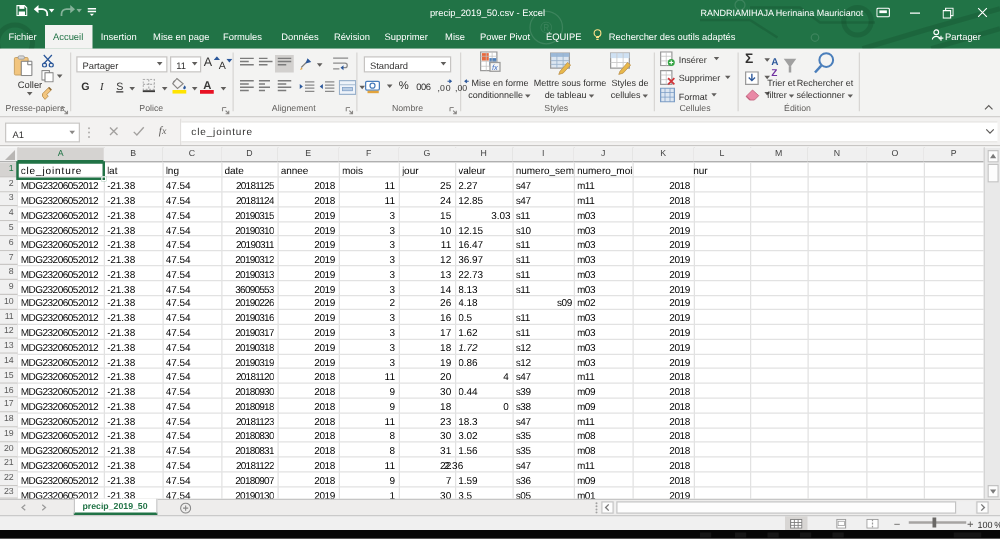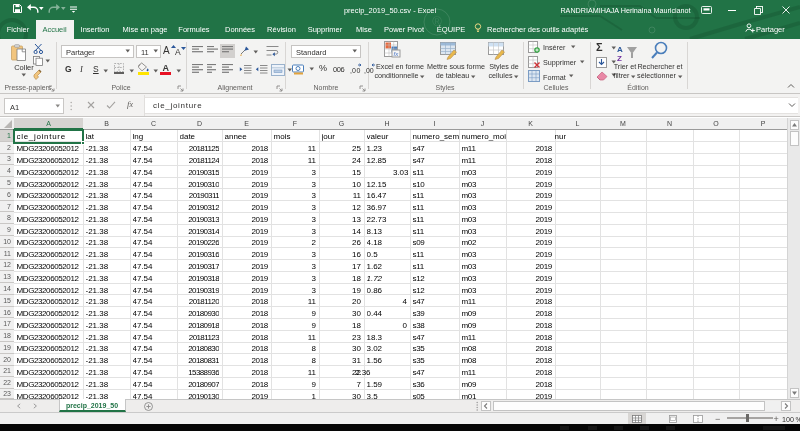--- a/index.html
+++ b/index.html
@@ -368,21 +368,21 @@
 <div class="abs" style="left:384px;top:41px;width:32px;height:19px;">
       <svg style="display:block" width="32" height="19">
         <rect x="0.5" y="0.5" width="13" height="15" fill="#fff" stroke="#9a9a9a"></rect>
         <rect x="1.5" y="1.5" width="5.5" height="6" fill="#e8683c"></rect>
         <rect x="7.5" y="5.5" width="5.5" height="6" fill="#4a7ebb"></rect>
         <path d="M0.5 4 h13 M0.5 8 h13 M0.5 12 h13 M5 0.5 v15 M9.7 0.5 v15" stroke="#c0c0c0" stroke-width="0.6"></path>
         <rect x="8" y="9" width="8" height="7" fill="#f5f5f5" stroke="#9a9a9a"></rect>
         <text x="9.5" y="15" font-size="6" fill="#4472c4" font-style="italic">fx</text>
       </svg>
     </div>
-<div class="abs" style="left:355px;top:61.5px;width:90px;text-align:center;font-size:7.2px;color:#323130;">Excel en forme</div>
+<div class="abs" style="left:355px;top:61.5px;width:90px;text-align:center;font-size:7.2px;color:#323130;">Mise en forme</div>
 <div class="abs" style="left:355px;top:71px;width:90px;text-align:center;font-size:7.2px;color:#323130;">conditionnelle <svg width="5" height="4">
         <path d="M0 0.5 L4.4 0.5 L2.2 3.2 Z" fill="#605e5c"></path>
       </svg></div>
 <div class="abs" style="left:440px;top:41px;width:32px;height:19px;">
       <svg style="display:block" width="32" height="19">
         <rect x="0.5" y="1.5" width="15" height="12" fill="#dce6f1" stroke="#9a9a9a"></rect>
         <rect x="0.5" y="1.5" width="15" height="3" fill="#9cb9d8"></rect>
         <path d="M0.5 7.5 h15 M0.5 10.5 h15 M5.5 1.5 v12 M10.5 1.5 v12" stroke="#9ab2cc" stroke-width="0.7"></path>
         <path d="M8 16 L14 9 L16.5 11 L10.5 17.5 L7 18.5 Z" fill="#e8b84b" stroke="#b98f4e" stroke-width="0.6"></path>
       </svg>
@@ -661,21 +661,21 @@
 <div class="abs" style="left:412.5px;top:132.4px;width:46.5px;font-size:8px;color:#000;white-space:nowrap;overflow:hidden;">numero_semaine</div>
 <div class="abs" style="left:461.5px;top:132.4px;width:44.5px;font-size:8px;color:#000;white-space:nowrap;overflow:hidden;">numero_mois</div>
 <div class="abs" style="left:508.5px;top:132.4px;width:57px;font-size:8px;color:#000;white-space:nowrap;overflow:hidden;padding-left:46px;">numero_annee</div>
 <div class="abs" style="left:16.5px;top:144.18px;width:65px;font-size:8px;color:#000;white-space:nowrap;overflow:hidden;letter-spacing:-0.4px;">MDG23206052012</div>
 <div class="abs" style="left:85.5px;top:144.18px;width:43px;font-size:8px;color:#000;white-space:nowrap;overflow:hidden;">-21.38</div>
 <div class="abs" style="left:132.5px;top:144.18px;width:43px;font-size:8px;color:#000;white-space:nowrap;overflow:hidden;">47.54</div>
 <div class="abs" style="left:179px;top:144.18px;width:40px;font-size:8px;color:#000;text-align:right;white-space:nowrap;overflow:hidden;letter-spacing:-0.6px;">20181125</div>
 <div class="abs" style="left:224px;top:144.18px;width:44px;font-size:8px;color:#000;text-align:right;white-space:nowrap;overflow:hidden;letter-spacing:-0.3px;">2018</div>
 <div class="abs" style="left:273px;top:144.18px;width:43px;font-size:8px;color:#000;text-align:right;white-space:nowrap;overflow:hidden;">11</div>
 <div class="abs" style="left:321px;top:144.18px;width:40px;font-size:8px;color:#000;text-align:right;white-space:nowrap;overflow:hidden;">25</div>
-<div class="abs" style="left:366.5px;top:144.18px;width:42px;font-size:8px;color:#000;white-space:nowrap;overflow:hidden;">1.23</div>
+<div class="abs" style="left:366.5px;top:144.18px;width:42px;font-size:8px;color:#000;white-space:nowrap;overflow:hidden;">2.27</div>
 <div class="abs" style="left:412.5px;top:144.18px;width:45px;font-size:8px;color:#000;white-space:nowrap;overflow:hidden;letter-spacing:-0.3px;">s47</div>
 <div class="abs" style="left:461.5px;top:144.18px;width:43px;font-size:8px;color:#000;white-space:nowrap;overflow:hidden;letter-spacing:-0.3px;">m11</div>
 <div class="abs" style="left:508px;top:144.18px;width:44px;font-size:8px;color:#000;text-align:right;white-space:nowrap;overflow:hidden;letter-spacing:-0.3px;">2018</div>
 <div class="abs" style="left:16.5px;top:155.96px;width:65px;font-size:8px;color:#000;white-space:nowrap;overflow:hidden;letter-spacing:-0.4px;">MDG23206052012</div>
 <div class="abs" style="left:85.5px;top:155.96px;width:43px;font-size:8px;color:#000;white-space:nowrap;overflow:hidden;">-21.38</div>
 <div class="abs" style="left:132.5px;top:155.96px;width:43px;font-size:8px;color:#000;white-space:nowrap;overflow:hidden;">47.54</div>
 <div class="abs" style="left:179px;top:155.96px;width:40px;font-size:8px;color:#000;text-align:right;white-space:nowrap;overflow:hidden;letter-spacing:-0.6px;">20181124</div>
 <div class="abs" style="left:224px;top:155.96px;width:44px;font-size:8px;color:#000;text-align:right;white-space:nowrap;overflow:hidden;letter-spacing:-0.3px;">2018</div>
 <div class="abs" style="left:273px;top:155.96px;width:43px;font-size:8px;color:#000;text-align:right;white-space:nowrap;overflow:hidden;">11</div>
 <div class="abs" style="left:321px;top:155.96px;width:40px;font-size:8px;color:#000;text-align:right;white-space:nowrap;overflow:hidden;">24</div>
@@ -734,37 +734,37 @@
 <div class="abs" style="left:224px;top:214.85999999999999px;width:44px;font-size:8px;color:#000;text-align:right;white-space:nowrap;overflow:hidden;letter-spacing:-0.3px;">2019</div>
 <div class="abs" style="left:273px;top:214.85999999999999px;width:43px;font-size:8px;color:#000;text-align:right;white-space:nowrap;overflow:hidden;">3</div>
 <div class="abs" style="left:321px;top:214.85999999999999px;width:40px;font-size:8px;color:#000;text-align:right;white-space:nowrap;overflow:hidden;">13</div>
 <div class="abs" style="left:366.5px;top:214.85999999999999px;width:42px;font-size:8px;color:#000;white-space:nowrap;overflow:hidden;">22.73</div>
 <div class="abs" style="left:412.5px;top:214.85999999999999px;width:45px;font-size:8px;color:#000;white-space:nowrap;overflow:hidden;letter-spacing:-0.3px;">s11</div>
 <div class="abs" style="left:461.5px;top:214.85999999999999px;width:43px;font-size:8px;color:#000;white-space:nowrap;overflow:hidden;letter-spacing:-0.3px;">m03</div>
 <div class="abs" style="left:508px;top:214.85999999999999px;width:44px;font-size:8px;color:#000;text-align:right;white-space:nowrap;overflow:hidden;letter-spacing:-0.3px;">2019</div>
 <div class="abs" style="left:16.5px;top:226.64000000000001px;width:65px;font-size:8px;color:#000;white-space:nowrap;overflow:hidden;letter-spacing:-0.4px;">MDG23206052012</div>
 <div class="abs" style="left:85.5px;top:226.64000000000001px;width:43px;font-size:8px;color:#000;white-space:nowrap;overflow:hidden;">-21.38</div>
 <div class="abs" style="left:132.5px;top:226.64000000000001px;width:43px;font-size:8px;color:#000;white-space:nowrap;overflow:hidden;">47.54</div>
-<div class="abs" style="left:179px;top:226.64000000000001px;width:40px;font-size:8px;color:#000;text-align:right;white-space:nowrap;overflow:hidden;letter-spacing:-0.6px;">20190314</div>
+<div class="abs" style="left:179px;top:226.64000000000001px;width:40px;font-size:8px;color:#000;text-align:right;white-space:nowrap;overflow:hidden;letter-spacing:-0.6px;">36090553</div>
 <div class="abs" style="left:224px;top:226.64000000000001px;width:44px;font-size:8px;color:#000;text-align:right;white-space:nowrap;overflow:hidden;letter-spacing:-0.3px;">2019</div>
 <div class="abs" style="left:273px;top:226.64000000000001px;width:43px;font-size:8px;color:#000;text-align:right;white-space:nowrap;overflow:hidden;">3</div>
 <div class="abs" style="left:321px;top:226.64000000000001px;width:40px;font-size:8px;color:#000;text-align:right;white-space:nowrap;overflow:hidden;">14</div>
 <div class="abs" style="left:366.5px;top:226.64000000000001px;width:42px;font-size:8px;color:#000;white-space:nowrap;overflow:hidden;">8.13</div>
 <div class="abs" style="left:412.5px;top:226.64000000000001px;width:45px;font-size:8px;color:#000;white-space:nowrap;overflow:hidden;letter-spacing:-0.3px;">s11</div>
 <div class="abs" style="left:461.5px;top:226.64000000000001px;width:43px;font-size:8px;color:#000;white-space:nowrap;overflow:hidden;letter-spacing:-0.3px;">m03</div>
 <div class="abs" style="left:508px;top:226.64000000000001px;width:44px;font-size:8px;color:#000;text-align:right;white-space:nowrap;overflow:hidden;letter-spacing:-0.3px;">2019</div>
 <div class="abs" style="left:16.5px;top:238.42px;width:65px;font-size:8px;color:#000;white-space:nowrap;overflow:hidden;letter-spacing:-0.4px;">MDG23206052012</div>
 <div class="abs" style="left:85.5px;top:238.42px;width:43px;font-size:8px;color:#000;white-space:nowrap;overflow:hidden;">-21.38</div>
 <div class="abs" style="left:132.5px;top:238.42px;width:43px;font-size:8px;color:#000;white-space:nowrap;overflow:hidden;">47.54</div>
 <div class="abs" style="left:179px;top:238.42px;width:40px;font-size:8px;color:#000;text-align:right;white-space:nowrap;overflow:hidden;letter-spacing:-0.6px;">20190226</div>
 <div class="abs" style="left:224px;top:238.42px;width:44px;font-size:8px;color:#000;text-align:right;white-space:nowrap;overflow:hidden;letter-spacing:-0.3px;">2019</div>
 <div class="abs" style="left:273px;top:238.42px;width:43px;font-size:8px;color:#000;text-align:right;white-space:nowrap;overflow:hidden;">2</div>
 <div class="abs" style="left:321px;top:238.42px;width:40px;font-size:8px;color:#000;text-align:right;white-space:nowrap;overflow:hidden;">26</div>
 <div class="abs" style="left:366.5px;top:238.42px;width:42px;font-size:8px;color:#000;white-space:nowrap;overflow:hidden;">4.18</div>
-<div class="abs" style="left:412.5px;top:238.42px;width:45px;font-size:8px;color:#000;white-space:nowrap;overflow:hidden;letter-spacing:-0.3px;">s09</div>
+<div class="abs" style="left:412.5px;top:238.42px;width:45px;font-size:8px;color:#000;white-space:nowrap;overflow:hidden;letter-spacing:-0.3px;text-align:right;">s09</div>
 <div class="abs" style="left:461.5px;top:238.42px;width:43px;font-size:8px;color:#000;white-space:nowrap;overflow:hidden;letter-spacing:-0.3px;">m02</div>
 <div class="abs" style="left:508px;top:238.42px;width:44px;font-size:8px;color:#000;text-align:right;white-space:nowrap;overflow:hidden;letter-spacing:-0.3px;">2019</div>
 <div class="abs" style="left:16.5px;top:250.20000000000002px;width:65px;font-size:8px;color:#000;white-space:nowrap;overflow:hidden;letter-spacing:-0.4px;">MDG23206052012</div>
 <div class="abs" style="left:85.5px;top:250.20000000000002px;width:43px;font-size:8px;color:#000;white-space:nowrap;overflow:hidden;">-21.38</div>
 <div class="abs" style="left:132.5px;top:250.20000000000002px;width:43px;font-size:8px;color:#000;white-space:nowrap;overflow:hidden;">47.54</div>
 <div class="abs" style="left:179px;top:250.20000000000002px;width:40px;font-size:8px;color:#000;text-align:right;white-space:nowrap;overflow:hidden;letter-spacing:-0.6px;">20190316</div>
 <div class="abs" style="left:224px;top:250.20000000000002px;width:44px;font-size:8px;color:#000;text-align:right;white-space:nowrap;overflow:hidden;letter-spacing:-0.3px;">2019</div>
 <div class="abs" style="left:273px;top:250.20000000000002px;width:43px;font-size:8px;color:#000;text-align:right;white-space:nowrap;overflow:hidden;">3</div>
 <div class="abs" style="left:321px;top:250.20000000000002px;width:40px;font-size:8px;color:#000;text-align:right;white-space:nowrap;overflow:hidden;">16</div>
 <div class="abs" style="left:366.5px;top:250.20000000000002px;width:42px;font-size:8px;color:#000;white-space:nowrap;overflow:hidden;">0.5</div>
@@ -866,21 +866,21 @@
 <div class="abs" style="left:224px;top:356.21999999999997px;width:44px;font-size:8px;color:#000;text-align:right;white-space:nowrap;overflow:hidden;letter-spacing:-0.3px;">2018</div>
 <div class="abs" style="left:273px;top:356.21999999999997px;width:43px;font-size:8px;color:#000;text-align:right;white-space:nowrap;overflow:hidden;">8</div>
 <div class="abs" style="left:321px;top:356.21999999999997px;width:40px;font-size:8px;color:#000;text-align:right;white-space:nowrap;overflow:hidden;">31</div>
 <div class="abs" style="left:366.5px;top:356.21999999999997px;width:42px;font-size:8px;color:#000;white-space:nowrap;overflow:hidden;">1.56</div>
 <div class="abs" style="left:412.5px;top:356.21999999999997px;width:45px;font-size:8px;color:#000;white-space:nowrap;overflow:hidden;letter-spacing:-0.3px;">s35</div>
 <div class="abs" style="left:461.5px;top:356.21999999999997px;width:43px;font-size:8px;color:#000;white-space:nowrap;overflow:hidden;letter-spacing:-0.3px;">m08</div>
 <div class="abs" style="left:508px;top:356.21999999999997px;width:44px;font-size:8px;color:#000;text-align:right;white-space:nowrap;overflow:hidden;letter-spacing:-0.3px;">2018</div>
 <div class="abs" style="left:16.5px;top:368.0px;width:65px;font-size:8px;color:#000;white-space:nowrap;overflow:hidden;letter-spacing:-0.4px;">MDG23206052012</div>
 <div class="abs" style="left:85.5px;top:368.0px;width:43px;font-size:8px;color:#000;white-space:nowrap;overflow:hidden;">-21.38</div>
 <div class="abs" style="left:132.5px;top:368.0px;width:43px;font-size:8px;color:#000;white-space:nowrap;overflow:hidden;">47.54</div>
-<div class="abs" style="left:179px;top:368.0px;width:40px;font-size:8px;color:#000;text-align:right;white-space:nowrap;overflow:hidden;letter-spacing:-0.6px;">15388936</div>
+<div class="abs" style="left:179px;top:368.0px;width:40px;font-size:8px;color:#000;text-align:right;white-space:nowrap;overflow:hidden;letter-spacing:-0.6px;">20181122</div>
 <div class="abs" style="left:224px;top:368.0px;width:44px;font-size:8px;color:#000;text-align:right;white-space:nowrap;overflow:hidden;letter-spacing:-0.3px;">2018</div>
 <div class="abs" style="left:273px;top:368.0px;width:43px;font-size:8px;color:#000;text-align:right;white-space:nowrap;overflow:hidden;">11</div>
 <div class="abs" style="left:321px;top:368.0px;width:40px;font-size:8px;color:#000;text-align:right;white-space:nowrap;overflow:hidden;">22</div>
 <div class="abs" style="left:355px;top:368.0px;width:42px;font-size:8px;color:#000;white-space:nowrap;overflow:hidden;">2.36</div>
 <div class="abs" style="left:412.5px;top:368.0px;width:45px;font-size:8px;color:#000;white-space:nowrap;overflow:hidden;letter-spacing:-0.3px;">s47</div>
 <div class="abs" style="left:461.5px;top:368.0px;width:43px;font-size:8px;color:#000;white-space:nowrap;overflow:hidden;letter-spacing:-0.3px;">m11</div>
 <div class="abs" style="left:508px;top:368.0px;width:44px;font-size:8px;color:#000;text-align:right;white-space:nowrap;overflow:hidden;letter-spacing:-0.3px;">2018</div>
 <div class="abs" style="left:16.5px;top:379.78px;width:65px;font-size:8px;color:#000;white-space:nowrap;overflow:hidden;letter-spacing:-0.4px;">MDG23206052012</div>
 <div class="abs" style="left:85.5px;top:379.78px;width:43px;font-size:8px;color:#000;white-space:nowrap;overflow:hidden;">-21.38</div>
 <div class="abs" style="left:132.5px;top:379.78px;width:43px;font-size:8px;color:#000;white-space:nowrap;overflow:hidden;">47.54</div>

